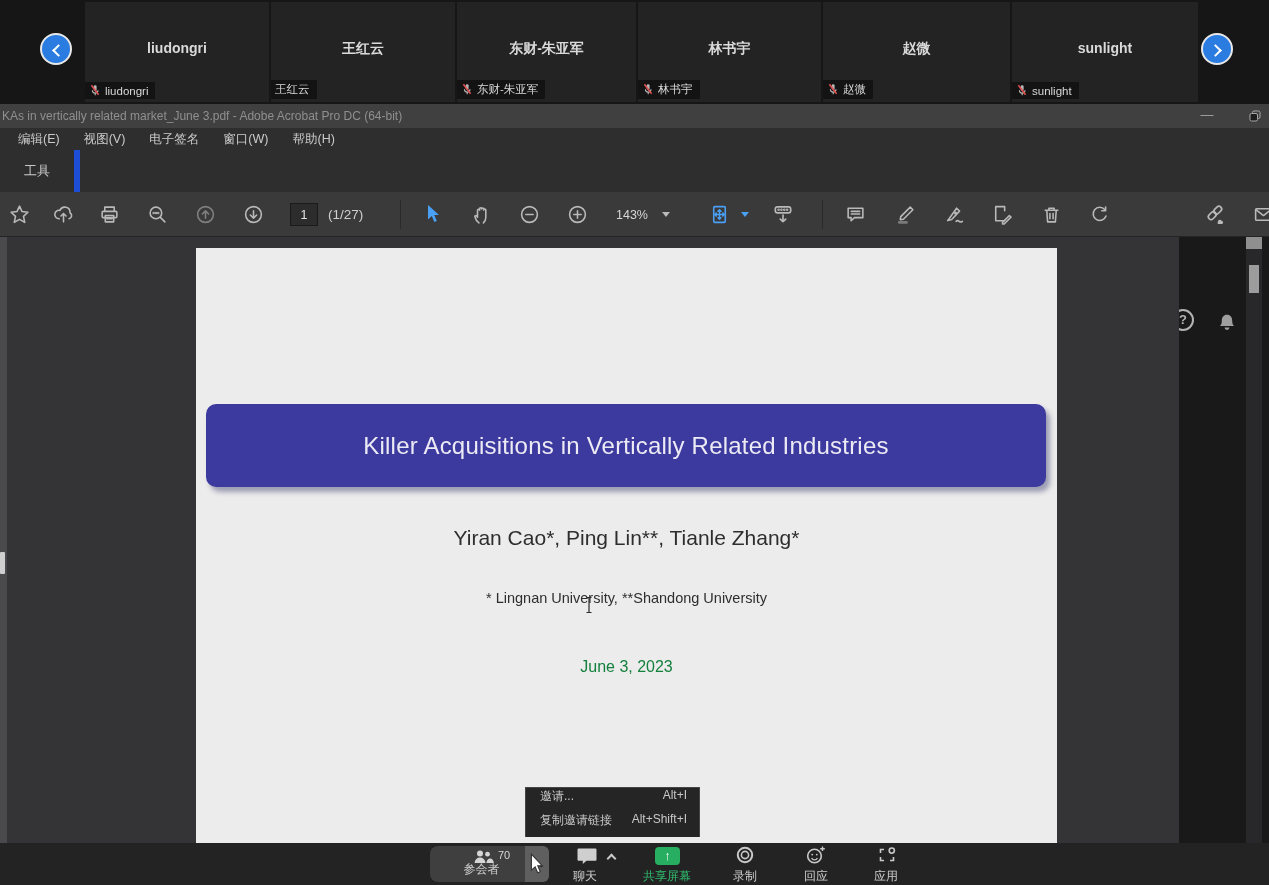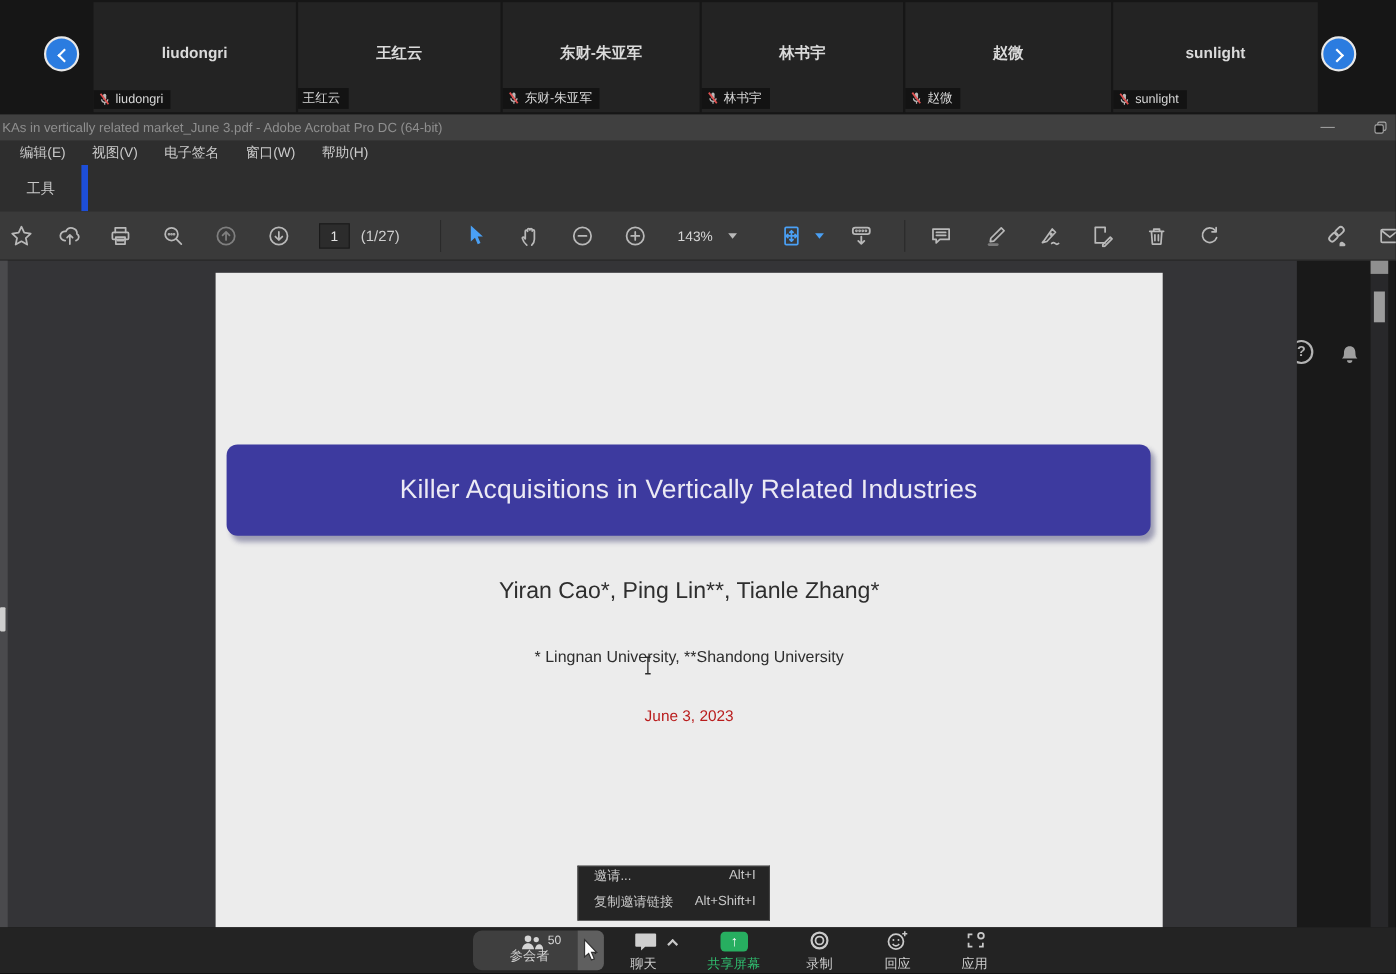--- a/index.html
+++ b/index.html
@@ -47,21 +47,21 @@
 
   
   .docarea { position:absolute; left:0; top:237px; width:1179px; height:606px; background:#343437; }
   .nav-strip { position:absolute; left:0; top:0; width:7px; height:606px; background:#4a4a4d; }
   .nav-handle { position:absolute; left:0; top:315px; width:5px; height:22px; background:#cfcfcf; border-radius:1px; }
   .pdf-page { position:absolute; left:196px; top:11px; width:861px; height:595px; background:#ececec; }
   .banner { position:absolute; left:10px; top:156px; width:840px; height:83px; background:#3d3a9f; border-radius:10px; box-shadow:4px 5px 5px rgba(60,60,110,.45); }
   .banner-title { position:absolute; left:0; right:0; top:0; bottom:0; display:flex; align-items:center; justify-content:center; color:#eceaf4; font-size:24px; letter-spacing:.2px; }
   .authors { position:absolute; left:0; right:0; top:278px; text-align:center; color:#2e2e2e; font-size:21px; }
   .affil { position:absolute; left:0; right:0; top:342px; text-align:center; color:#2e2e2e; font-size:14.5px; }
-  .slide-date { position:absolute; left:0; right:0; top:394px; text-align:center; color:#b91c1c; font-size:14px; }
+  .slide-date { position:absolute; left:0; right:0; top:410px; text-align:center; color:#15803d; font-size:16px; }
   .ibeam { position:absolute; left:388px; top:348px; }
   .scroll-track { position:absolute; left:1246px; top:0; width:16px; height:606px; background:#28282a; }
   .scroll-btn { position:absolute; left:0; top:0; width:16px; height:12px; background:#8f8f8f; }
   .scroll-thumb { position:absolute; left:3px; top:28px; width:10px; height:28px; background:#9c9c9c; }
 
   
   .invite-menu { position:absolute; left:525px; top:787px; width:175px; height:50px; background:#252525; border:1px solid #454545; border-bottom:none; }
   .invite-row { display:flex; justify-content:space-between; align-items:flex-start; height:24px; padding:0 12px 0 14px; cursor:pointer; }
   .invite-row span { color:#c8c8c8; font-size:12px; }
 
@@ -372,21 +372,21 @@
 
   <div class="bottombar">
 
     <div class="participants-group">
       <svg width="22" height="18" viewBox="0 0 22 18" style="position:absolute;left:42px;top:3px;">
         <circle cx="8" cy="4.5" r="3" fill="#d5d5d5"></circle>
           <path d="M2.5 14c.5-3.4 2.6-5.4 5.5-5.4s5 2 5.5 5.4z" fill="#d5d5d5"></path>
         <circle cx="15.5" cy="5.2" r="2.4" fill="#d5d5d5"></circle>
           <path d="M14.3 14c.4-2.8 2-4.5 4-4.5 1.7 0 3.2 1.5 3.6 4.5z" fill="#d5d5d5"></path>
       </svg>
-      <span class="count">50</span>
+      <span class="count">70</span>
       <div class="bb-label" style="top:15px;padding-left:8px;">参会者</div>
     </div>
     <div class="participants-caret">
       <div class="caret-up"></div>
     </div>
 
     <div class="bb-btn" style="left:558px;width:60px;">
       <svg width="22" height="19" viewBox="0 0 20 18" style="position:absolute;left:18px;top:4px;">
           <path d="M2 1.5h16a1 1 0 0 1 1 1V12a1 1 0 0 1-1 1h-8.5L6 16.2V13H2a1 1 0 0 1-1-1V2.5a1 1 0 0 1 1-1z" fill="#cfcfcf"></path>
         </svg>

